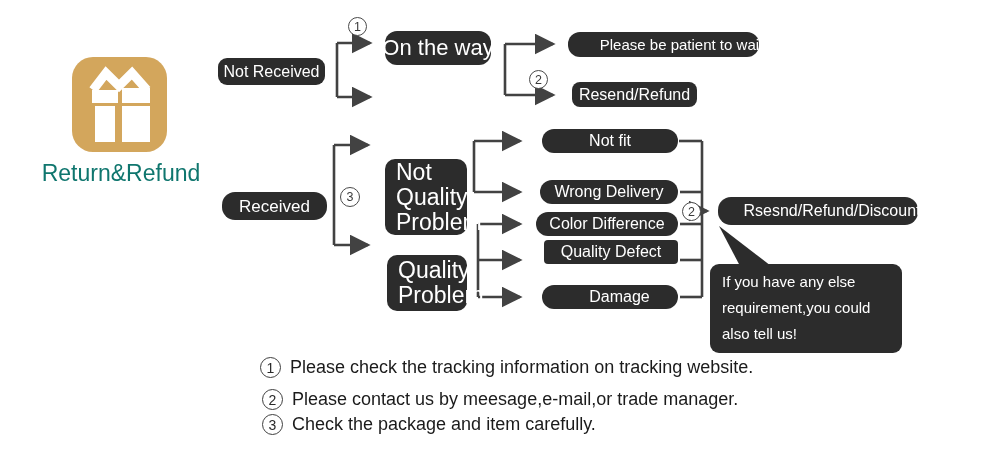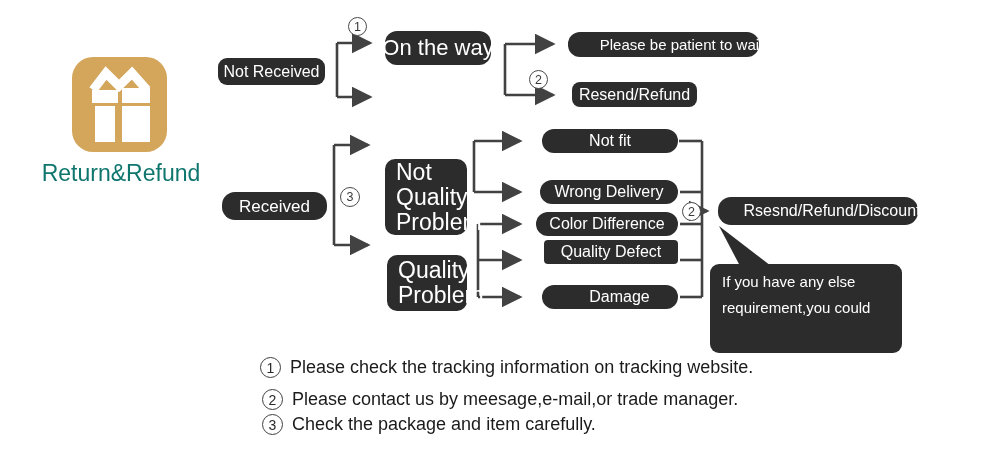--- a/index.html
+++ b/index.html
@@ -153,20 +153,21 @@
   <div class="node" style="left:718px;top:197px;width:200px;height:28px;border-radius:13px;padding-left:28px;">Rsesnd/Refund/Discount</div>
 
   <div class="circ" style="left:348px;top:17px;">1</div>
   <div class="circ" style="left:529px;top:70px;">2</div>
   <div class="circ" style="left:340px;top:187px;width:20px;height:20px;">3</div>
   <div class="circ" style="left:682px;top:202px;">2</div>
 
   <div class="bubble">
     <span>If you have any else</span>
     <span>requirement,you could</span>
+    <span>also tell us!</span>
   </div>
 
   <div class="footnote" style="left:260px;top:357px;">
     <span class="fn-circ">1</span>
     <span>Please check the tracking information on tracking website.</span>
   </div>
   <div class="footnote" style="left:262px;top:389px;">
     <span class="fn-circ">2</span>
     <span>Please contact us by meesage,e-mail,or trade manager.</span>
   </div>

